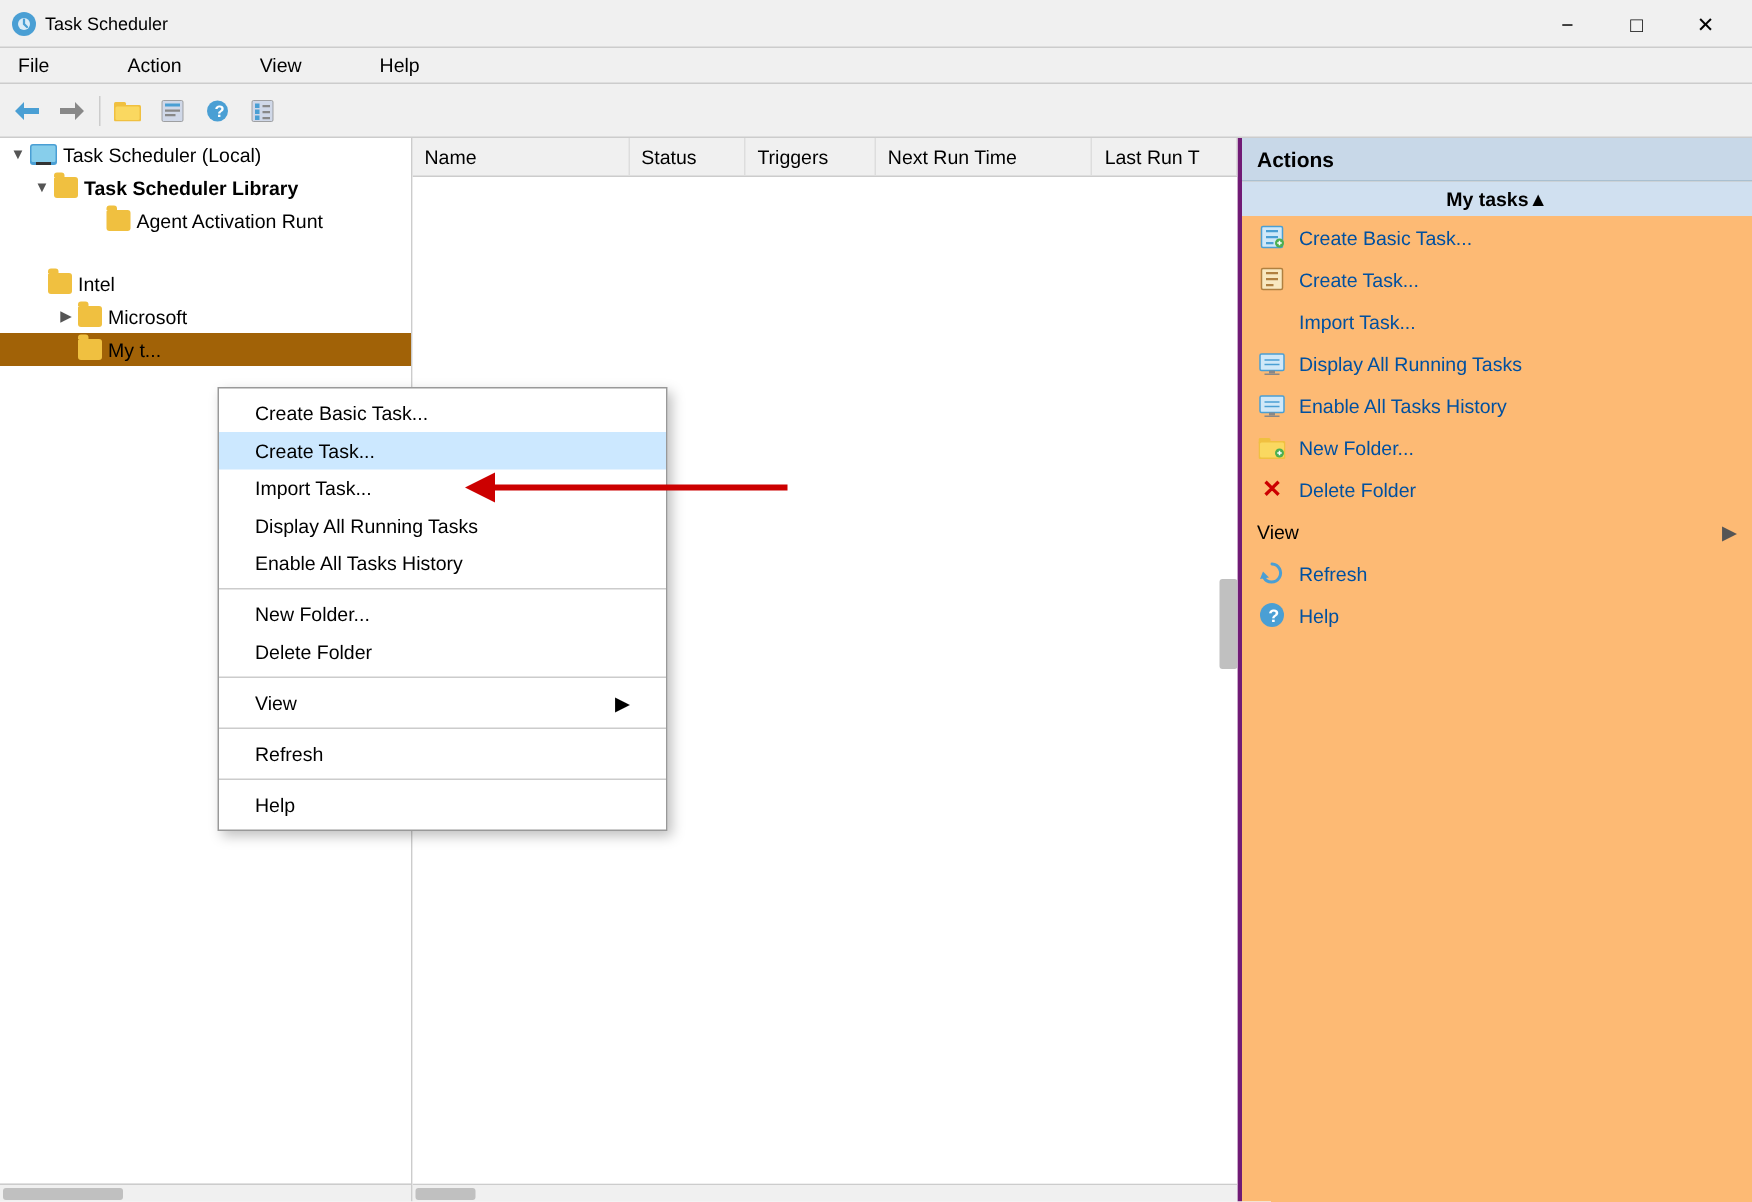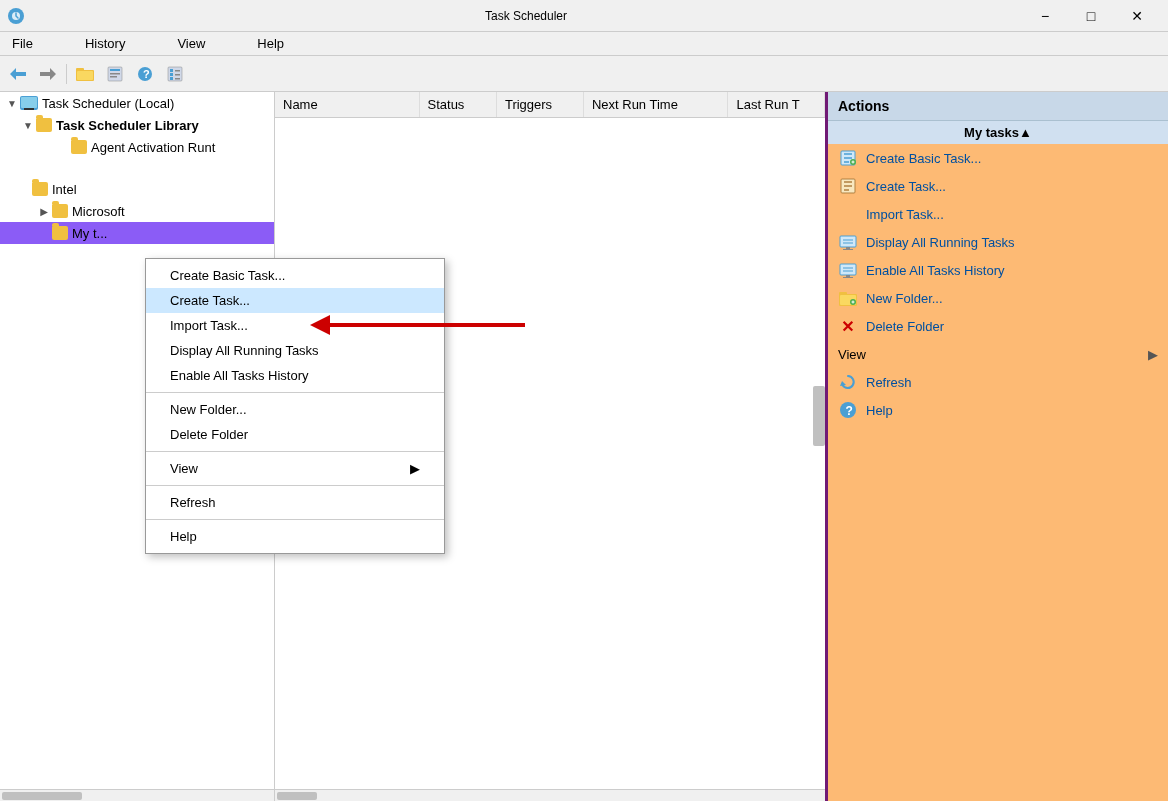--- a/index.html
+++ b/index.html
@@ -29,21 +29,20 @@
       background: #4a9fd4;
       border-radius: 50%;
       display: flex;
       align-items: center;
       justify-content: center;
     }
     .title-bar-title {
       flex: 1;
       font-size: 12px;
       color: #000;
-      text-align: center;
     }
     .title-bar-controls {
       display: flex;
       gap: 0;
     }
     .title-bar-btn {
       width: 46px;
       height: 32px;
       border: none;
       background: transparent;
@@ -114,21 +113,21 @@
       position: relative;
     }
     .tree-item {
       display: flex;
       align-items: center;
       height: 22px;
       padding-left: 4px;
       cursor: pointer;
       white-space: nowrap;
     }
-    .tree-item.selected { background: #8b5cf6; }
+    .tree-item.selected { background: #a16207; }
     .tree-expander {
       width: 16px;
       height: 16px;
       display: flex;
       align-items: center;
       justify-content: center;
       font-size: 10px;
       color: #555;
     }
     .tree-folder-icon {
@@ -308,21 +307,21 @@
   <span class="title-bar-title">Task Scheduler</span>
   <div class="title-bar-controls">
     <button class="title-bar-btn">−</button>
     <button class="title-bar-btn">□</button>
     <button class="title-bar-btn close">✕</button>
   </div>
 </div>
 
 <div class="menu-bar">
   <span class="menu-item">File</span>
-  <span class="menu-item">History</span>
+  <span class="menu-item">Action</span>
   <span class="menu-item">View</span>
   <span class="menu-item">Help</span>
 </div>
 
 <div class="toolbar">
   <button class="toolbar-btn">
     <svg width="16" height="14" viewBox="0 0 16 14">
         <polygon points="6,1 0,7 6,13 6,9 16,9 16,5 6,5" fill="#4a9fd4"></polygon>
       </svg>
   </button>

